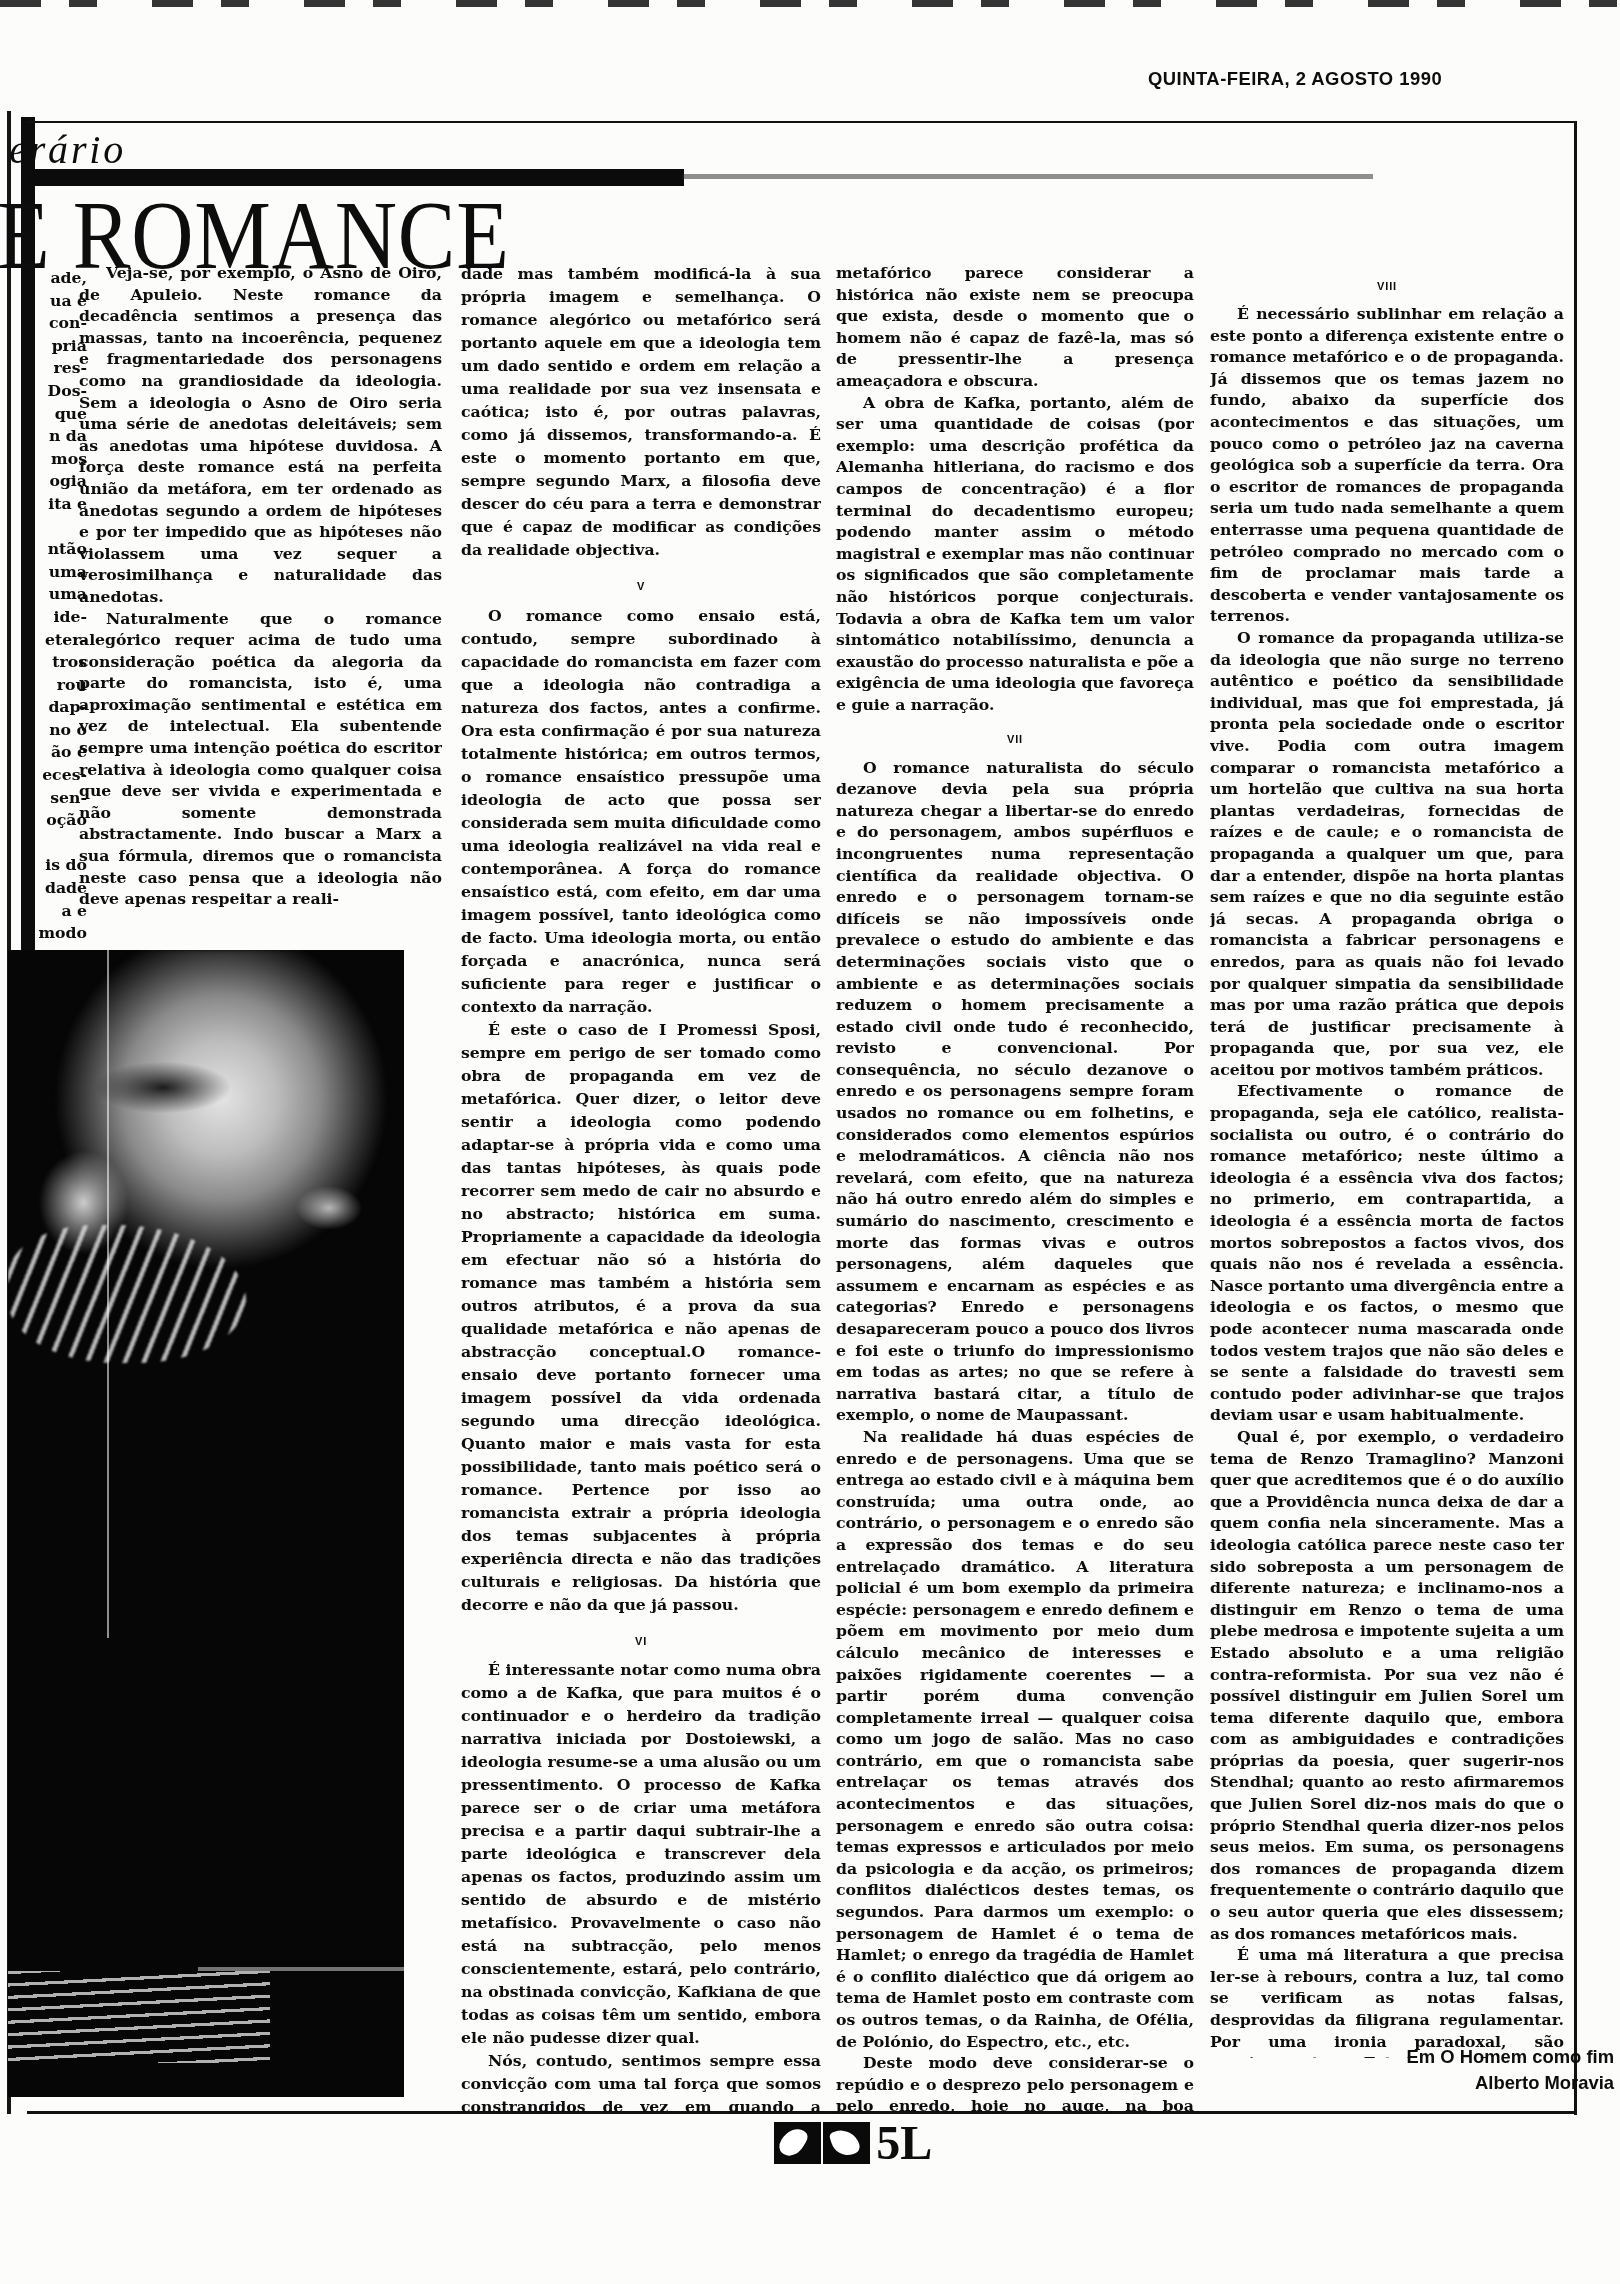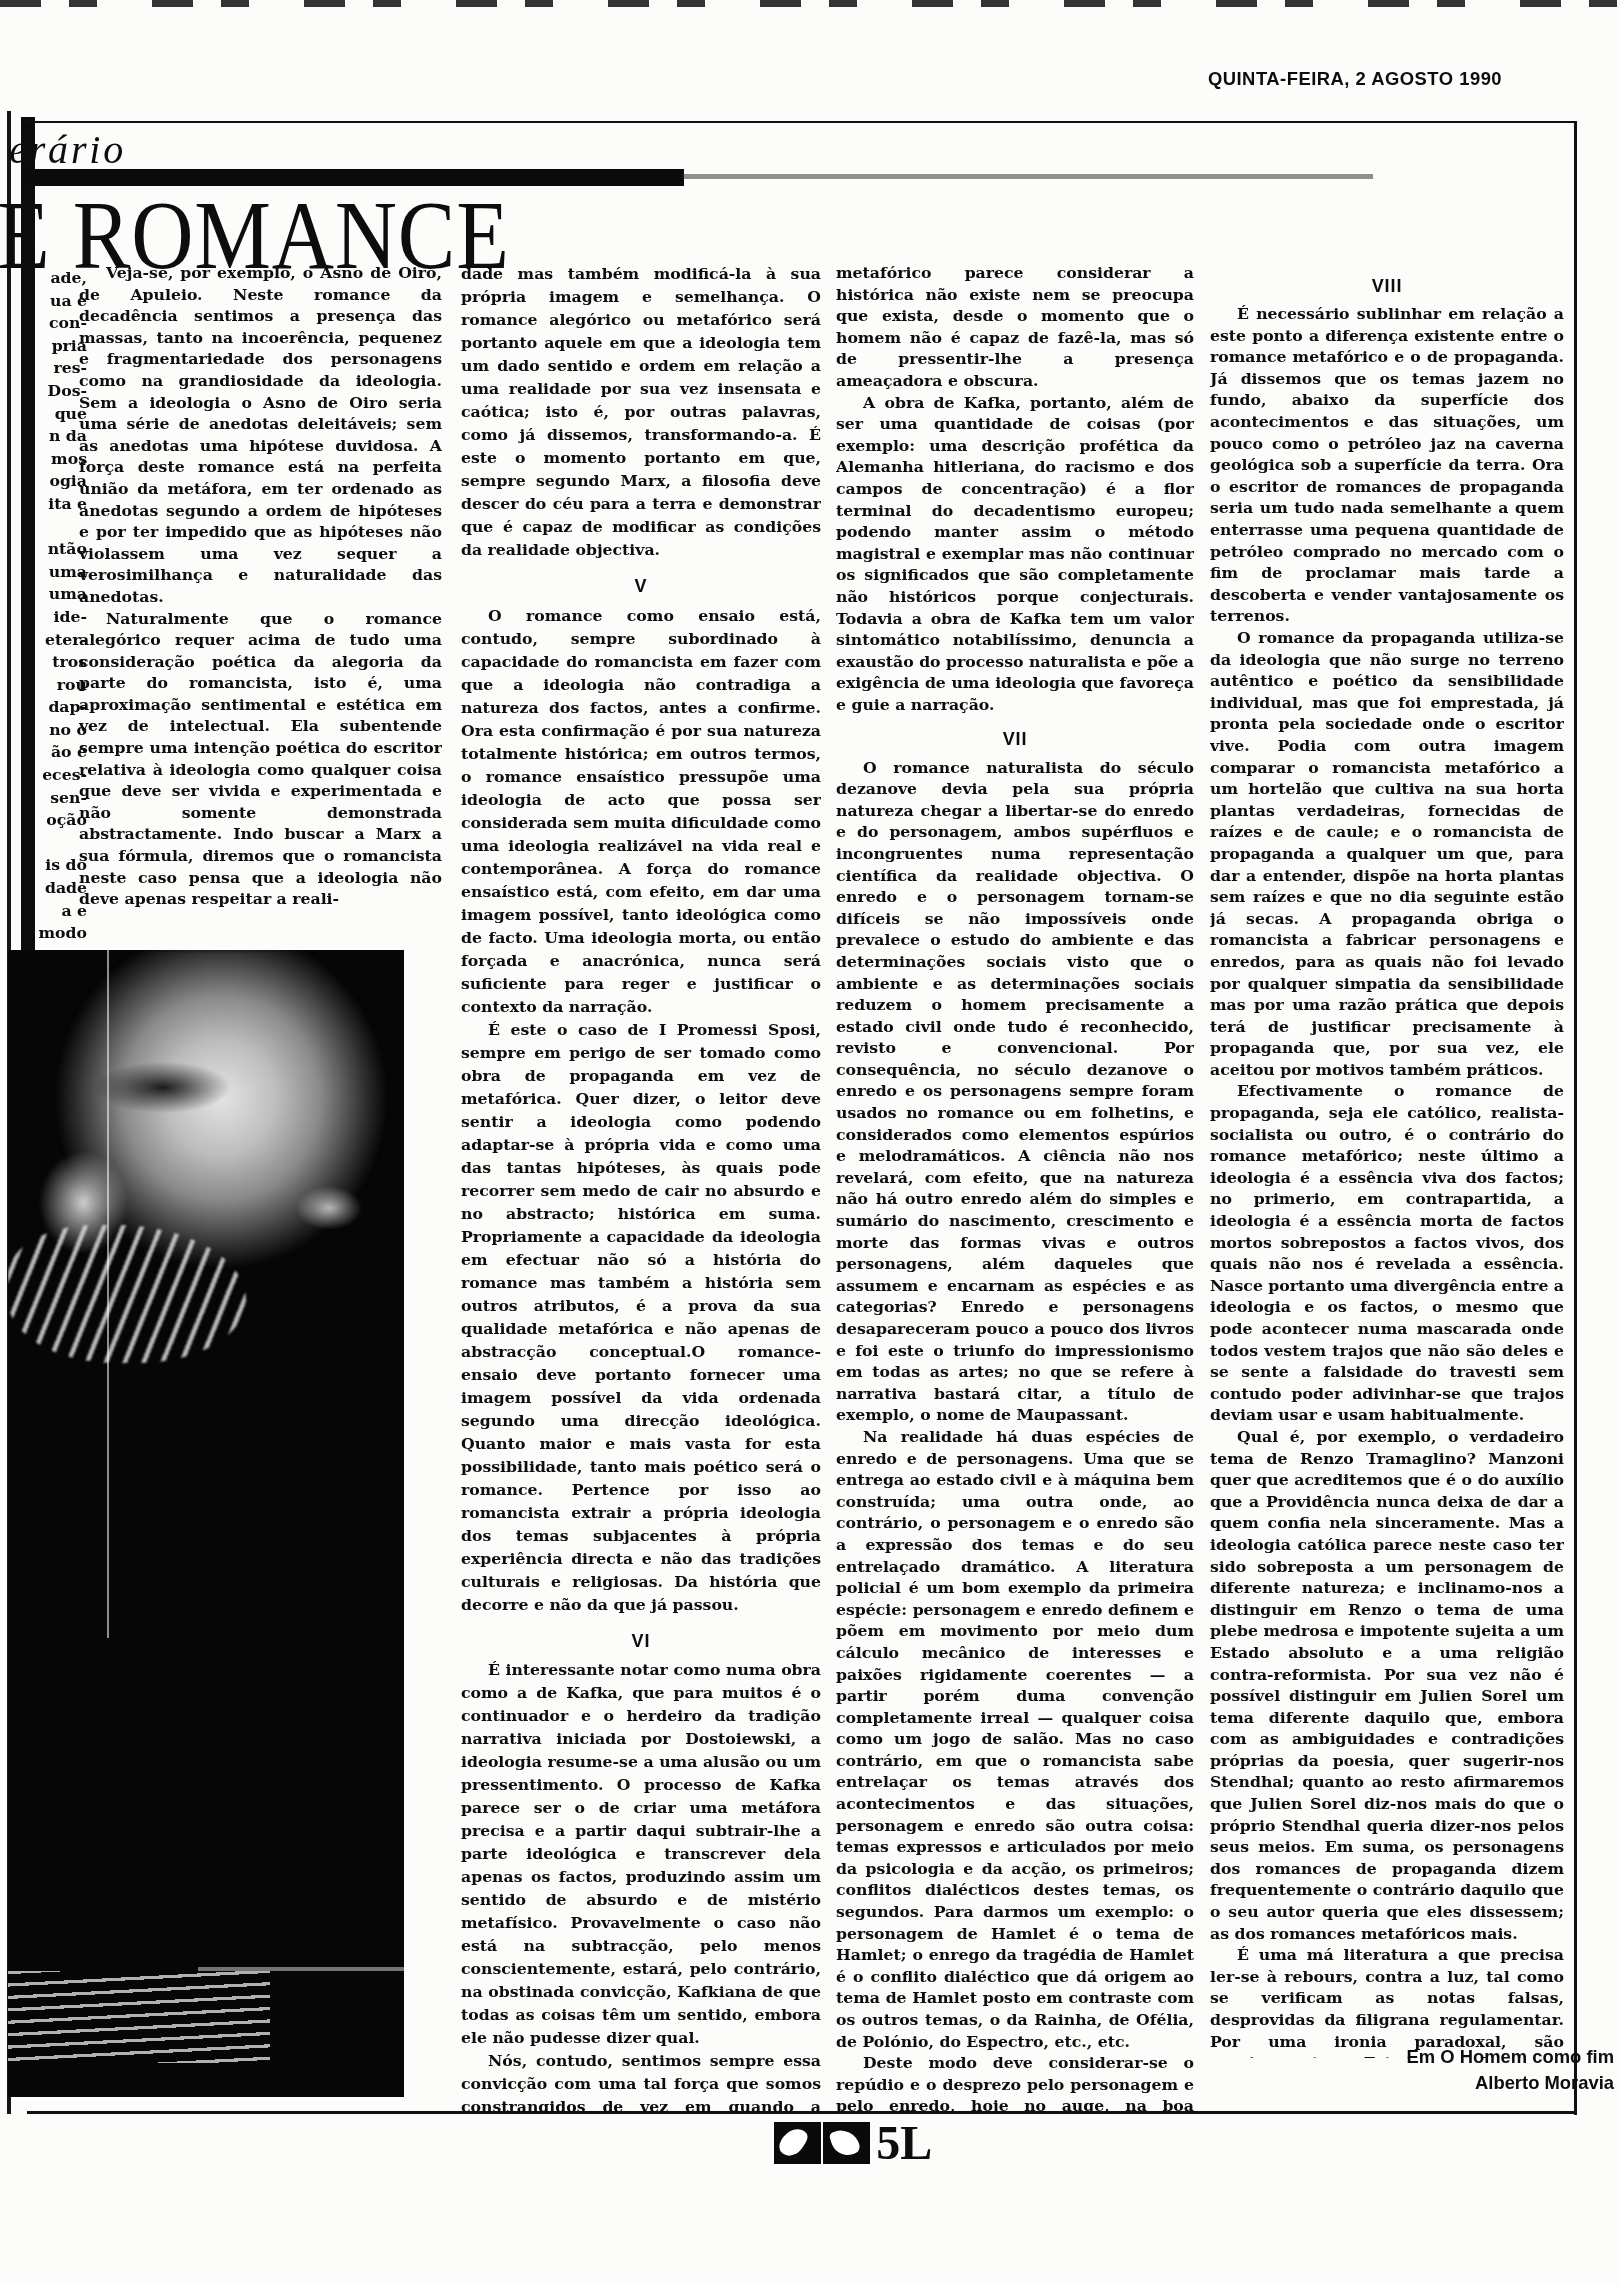--- a/index.html
+++ b/index.html
@@ -5,21 +5,21 @@
   html,body{margin:0;padding:0;background:#e8e8e8;}
   .page{position:relative;width:1621px;height:2284px;background:#fcfcfa;overflow:hidden;
         font-family:"DejaVu Serif", serif;color:#0d0d0d;}
   
   .top-dashes{position:absolute;left:0;top:0;width:1621px;height:7.4px;
     background:repeating-linear-gradient(90deg,#111 0 41px,transparent 41px 69px,#111 69px 97px,transparent 97px 152px);
     opacity:.85;}
   .fold-line{position:absolute;left:7.4px;top:111px;width:3.7px;height:2003px;background:#151515;}
   .fold-band{position:absolute;left:21px;top:117px;width:14px;height:838px;background:#0c0c0c;}
   
-  .date{position:absolute;right:59px;top:68px;width:414px;text-align:center;
+  .date{position:absolute;right:59px;top:68px;width:414px;text-align:left;
     font-family:"Liberation Sans", sans-serif;font-weight:bold;font-size:18.4px;letter-spacing:0.5px;}
   .rule-top{position:absolute;left:27px;top:121px;width:1550px;height:2.3px;background:#111;}
   .rule-right{position:absolute;left:1574px;top:121px;width:3.2px;height:1994px;background:#111;}
   .rule-bottom{position:absolute;left:27px;top:2111px;width:1550px;height:3.2px;background:#111;}
   .section-label{position:absolute;left:9.2px;top:126px;font-style:italic;font-size:40px;
     font-family:"Liberation Serif", serif;letter-spacing:2.8px;}
   .bar{position:absolute;left:30px;top:169px;width:654px;height:16.6px;background:#0b0b0b;}
   .bar-thin{position:absolute;left:682px;top:174px;width:691px;height:4.6px;background:#222;opacity:.5;}
   .headline{position:absolute;left:-2.8px;top:179px;margin:0;font-family:"Liberation Serif", serif;
     font-weight:500;font-size:98px;letter-spacing:0.9px;transform:scaleX(.88);transform-origin:left top;
@@ -27,21 +27,21 @@
   
   .fragments{position:absolute;left:36px;top:267px;width:51px;font-weight:bold;font-size:15.7px;
     line-height:22.6px;text-align:right;overflow:hidden;height:682px;}
   .frag{white-space:nowrap;}
   
   .col{position:absolute;top:262px;text-align:justify;font-weight:bold;font-size:15.7px;line-height:21.6px;
     overflow:hidden;}
   .col p{margin:0;}
   .col .body{text-indent:27px;}
   .col .noind{text-indent:0;}
-  .col .sec{text-align:center;text-indent:0;font-size:18px;margin:14px 0 5.5px;
+  .col .sec{text-align:center;text-indent:0;font-size:11px;margin:14px 0 5.5px;
     font-family:"Liberation Sans", sans-serif;letter-spacing:0.9px;}
   .col1{left:79px;width:363px;height:668px;}
   .col2{left:461px;width:360px;height:1851px;line-height:23px;}
   .col3{left:836px;width:358px;height:1851px;}
   .col4{left:1210px;width:354px;height:1796px;}
   .credit{position:absolute;left:1260px;top:2044px;width:354px;text-align:right;
     font-family:"Liberation Sans", sans-serif;font-weight:bold;font-size:18.4px;line-height:26px;}
   
   .photo{position:absolute;left:8.3px;top:950px;width:396px;height:1147px;background:#060606;overflow:hidden;}
   .ph-head{position:absolute;left:2%;top:0;width:96%;height:34%;

